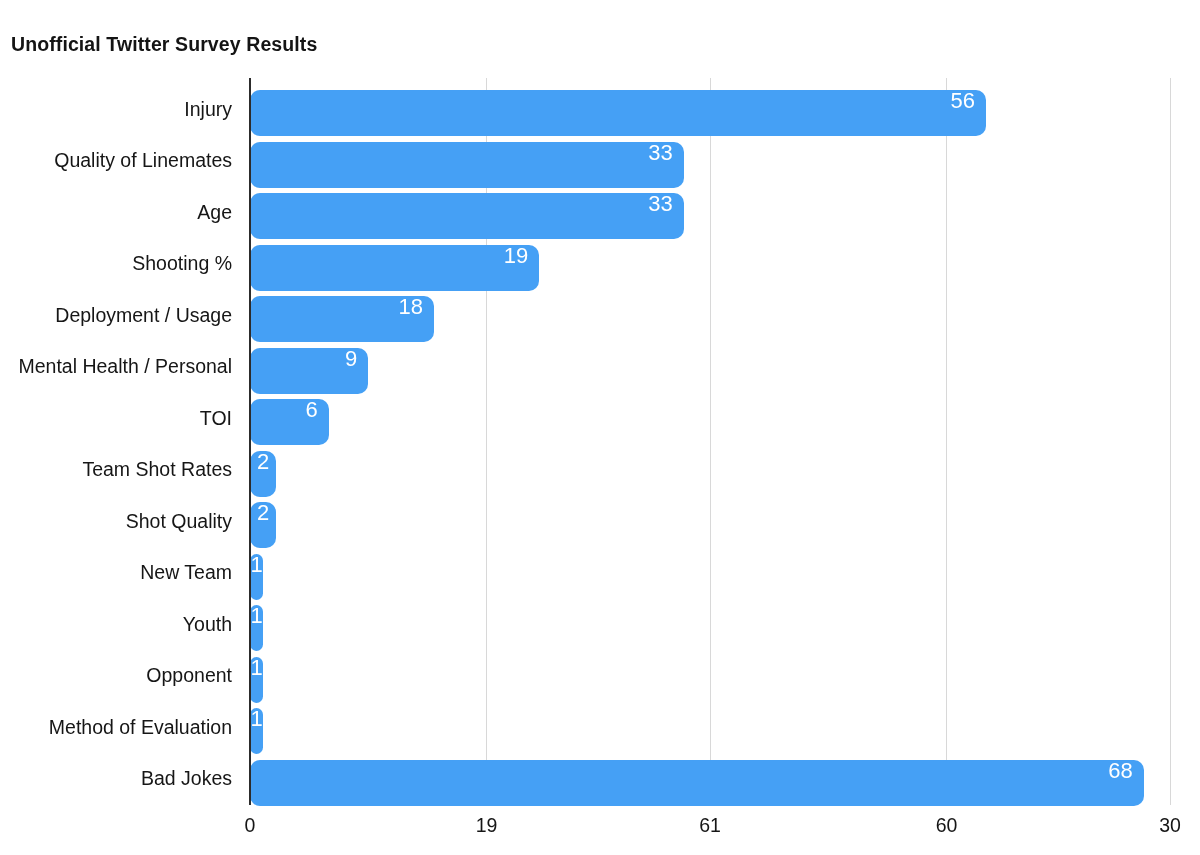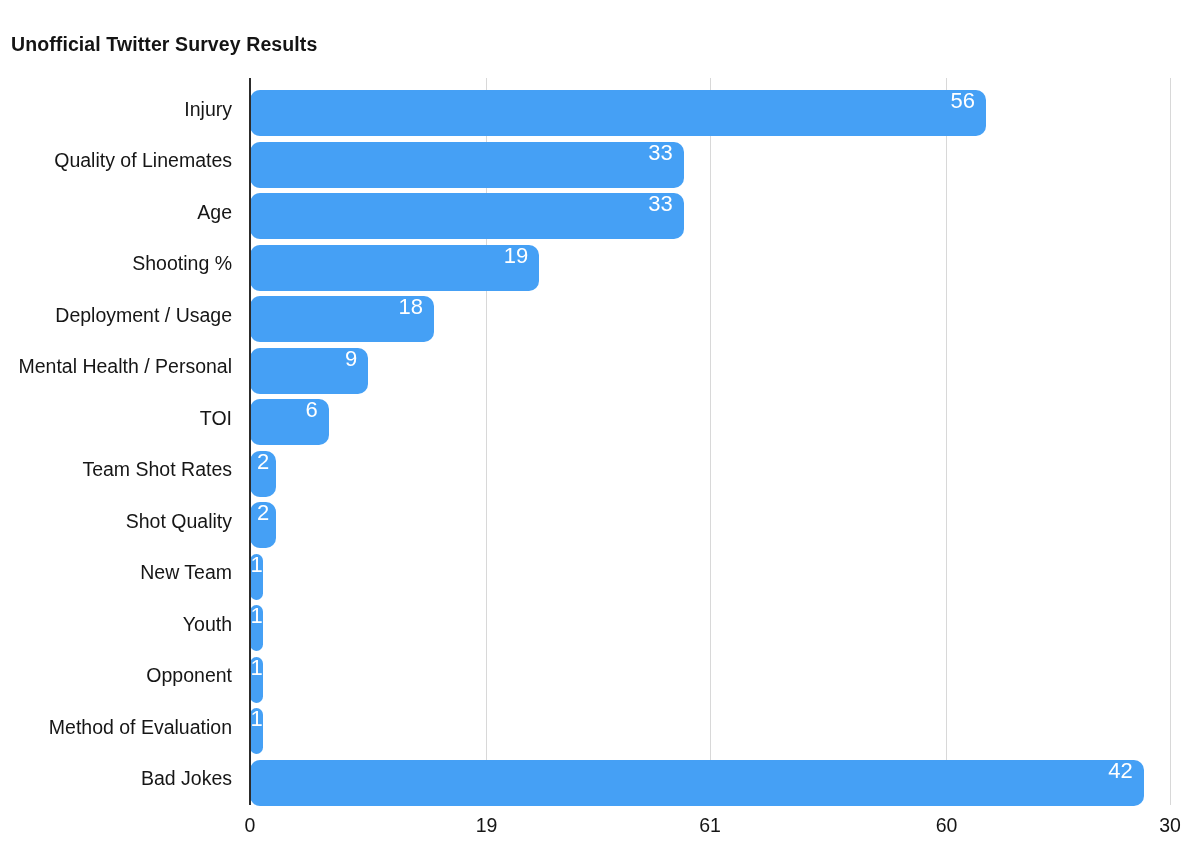--- a/index.html
+++ b/index.html
@@ -199,21 +199,21 @@
             <span class="bar-value">1</span>
           </div>
         </div>
         <div class="bar-row" style="top: 623.5px;">
           <div class="bar tiny" title="Method of Evaluation" style="width: 13.1429px;">
             <span class="bar-value">1</span>
           </div>
         </div>
         <div class="bar-row" style="top: 675px;">
           <div class="bar" title="Bad Jokes" style="width: 893.714px;">
-            <span class="bar-value">42</span>
+            <span class="bar-value">68</span>
           </div>
         </div>
       </div>
   </div>
 
   <div id="y-axis-line"></div>
 
   <div id="cat-labels">
       <div class="cat-label" style="top: 99.5px;">Injury</div>
       <div class="cat-label" style="top: 151px;">Quality of Linemates</div>

